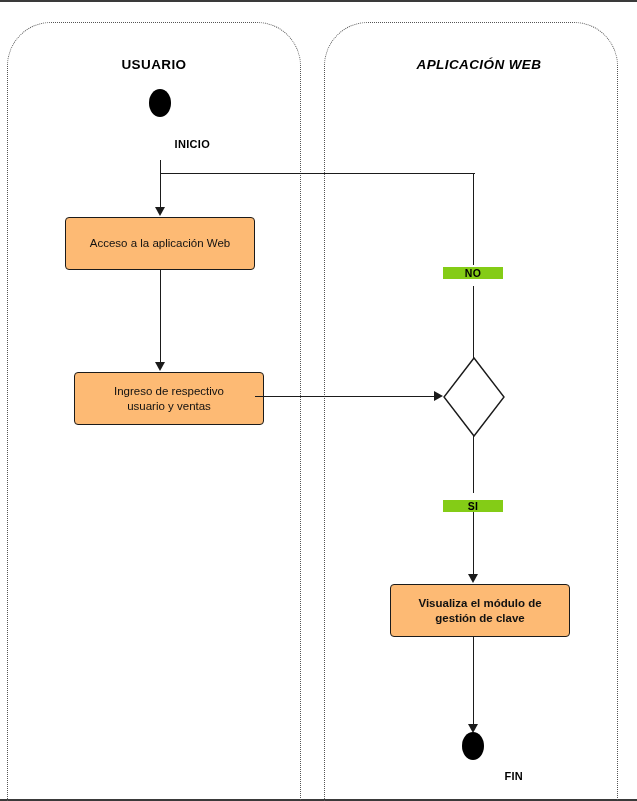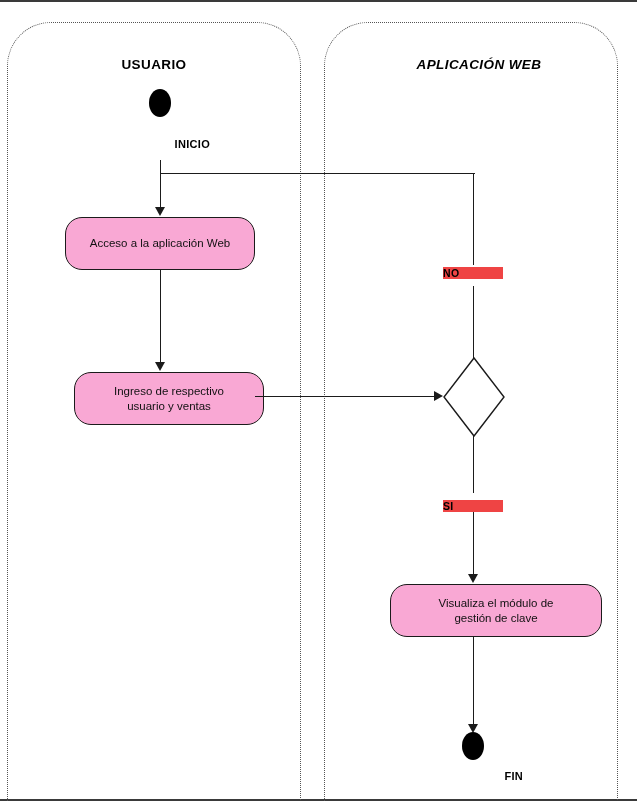--- a/index.html
+++ b/index.html
@@ -49,22 +49,22 @@
     color: #000000;
     letter-spacing: 0.4px;
     white-space: nowrap;
   }
 
   
   .activity {
     position: absolute;
     box-sizing: border-box;
     border: 1.3px solid #1b1b1b;
-    border-radius: 17px;
-    background: #f9a8d4;
+    border-radius: 4px;
+    background: #fdba74;
     display: flex;
     align-items: center;
     justify-content: center;
     font-size: 11.5px;
     color: #111111;
     line-height: 15px;
     padding: 2px 6px;
   }
 
   
@@ -110,24 +110,25 @@
     position: absolute;
     width: 0;
     height: 0;
     border-top: 5px solid transparent;
     border-bottom: 5px solid transparent;
     border-left: 9px solid #1b1b1b;
   }
 
   .edge-label {
     position: absolute;
+    text-align: center;
     font-size: 10.5px;
     font-weight: bold;
     color: #000000;
-    background: #ef4444;
+    background: #84cc16;
     white-space: nowrap;
     letter-spacing: 0.3px;
   }
 </style>
 </head>
 <body>
 
 <div id="diagram-canvas">
 
   <div class="page-rule top"></div>
@@ -170,21 +171,21 @@
 
   <svg class="decision" style="left:441px; top:355px;" width="66" height="84" viewBox="0 0 66 84">
     <polygon points="33,3 63,42 33,81 3,42" fill="#ffffff" stroke="#1b1b1b" stroke-width="1.4"></polygon>
   </svg>
 
   <div class="edge-v" style="left:472.8px; top:435px; height:58px;"></div>
   <div class="edge-label" style="left:443px; top:500px; width:60px;">SI</div>
   <div class="edge-v" style="left:472.8px; top:512px; height:63px;"></div>
   <div class="arrow-down" style="left:468px; top:574px;"></div>
 
-  <div class="activity" style="left:390px; top:584px; width:212px; height:53px; flex-direction:column;">
+  <div class="activity" style="left:390px; top:584px; width:180px; height:53px; flex-direction:column;font-weight:bold;">
     <span>Visualiza el módulo de</span>
     <span>gestión de clave</span>
   </div>
 
   <div class="edge-v" style="left:472.8px; top:637px; height:89px;"></div>
   <div class="arrow-down" style="left:468px; top:724px;"></div>
 
   <div class="terminal-node" style="left:462px; top:732px; width:22px; height:28px;"></div>
   <div class="node-label" style="left:423px; top:770px; width:100px;">FIN</div>
 

